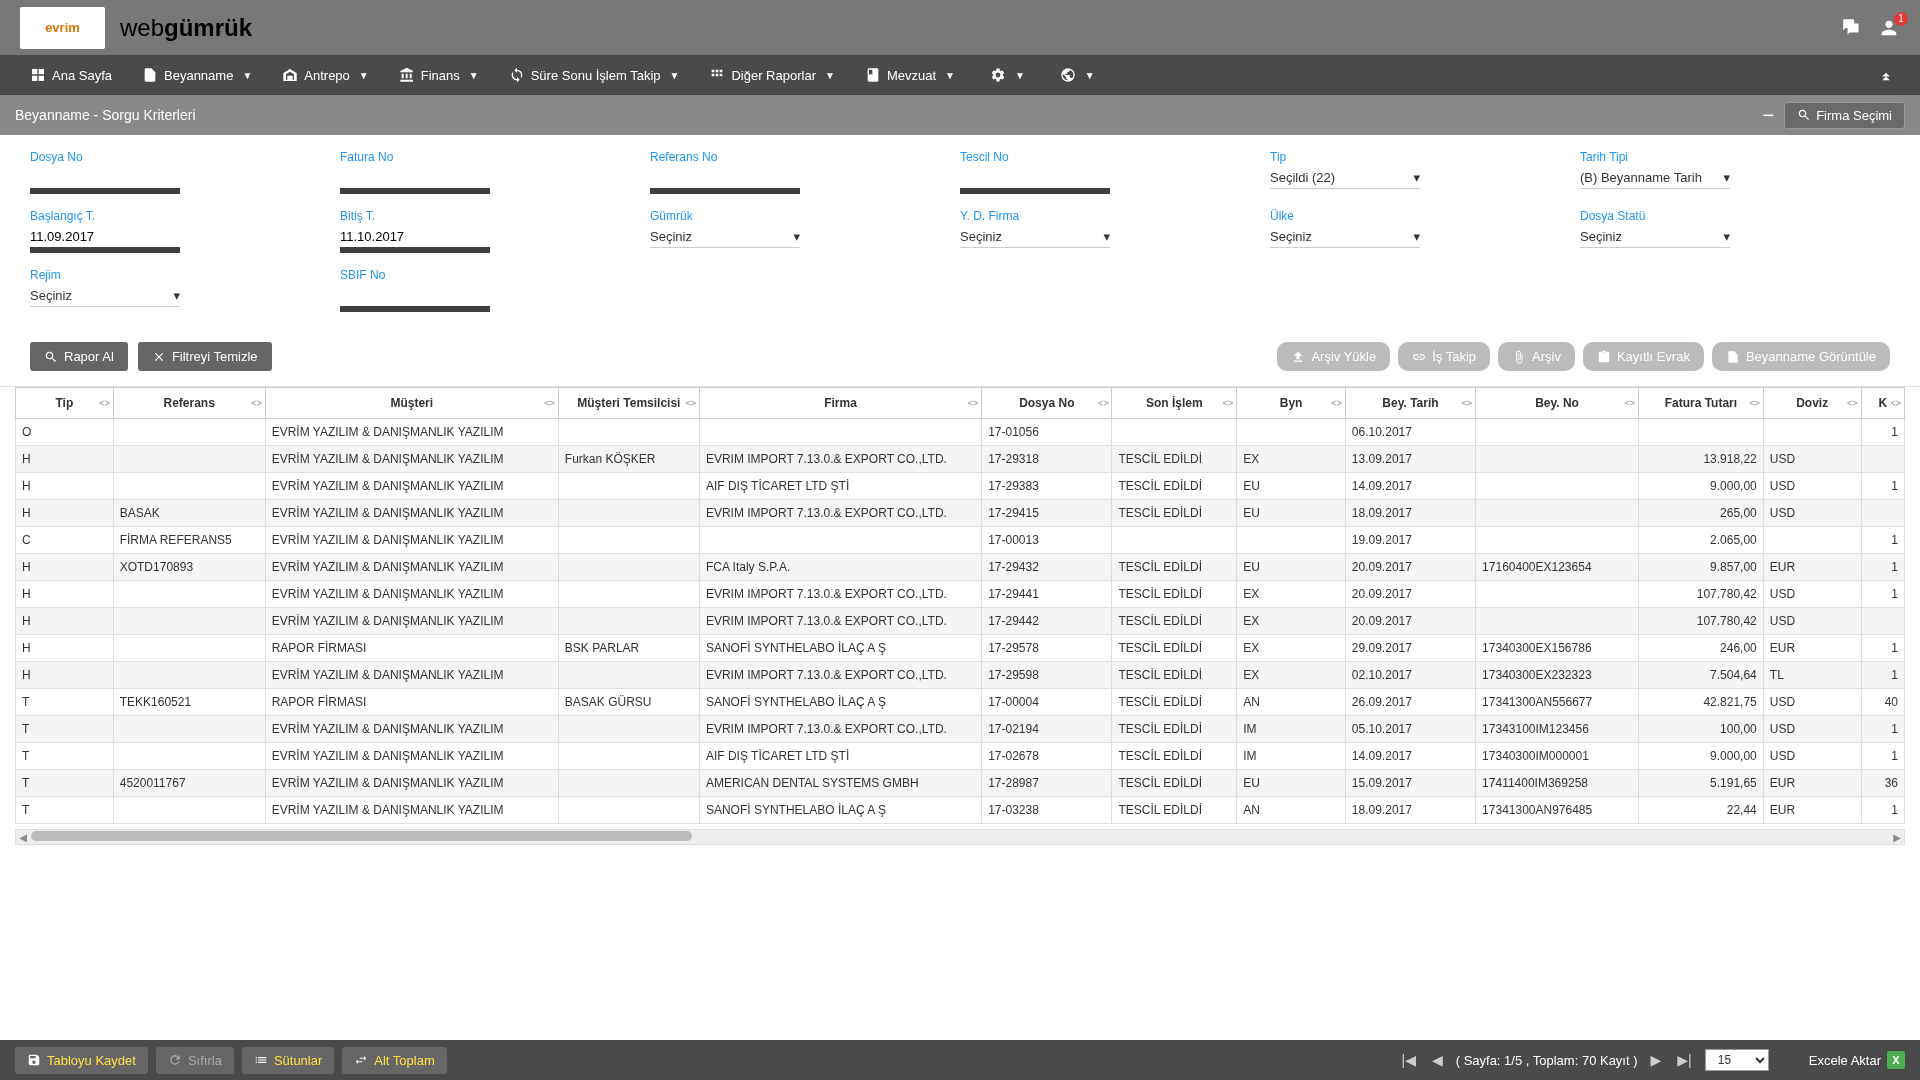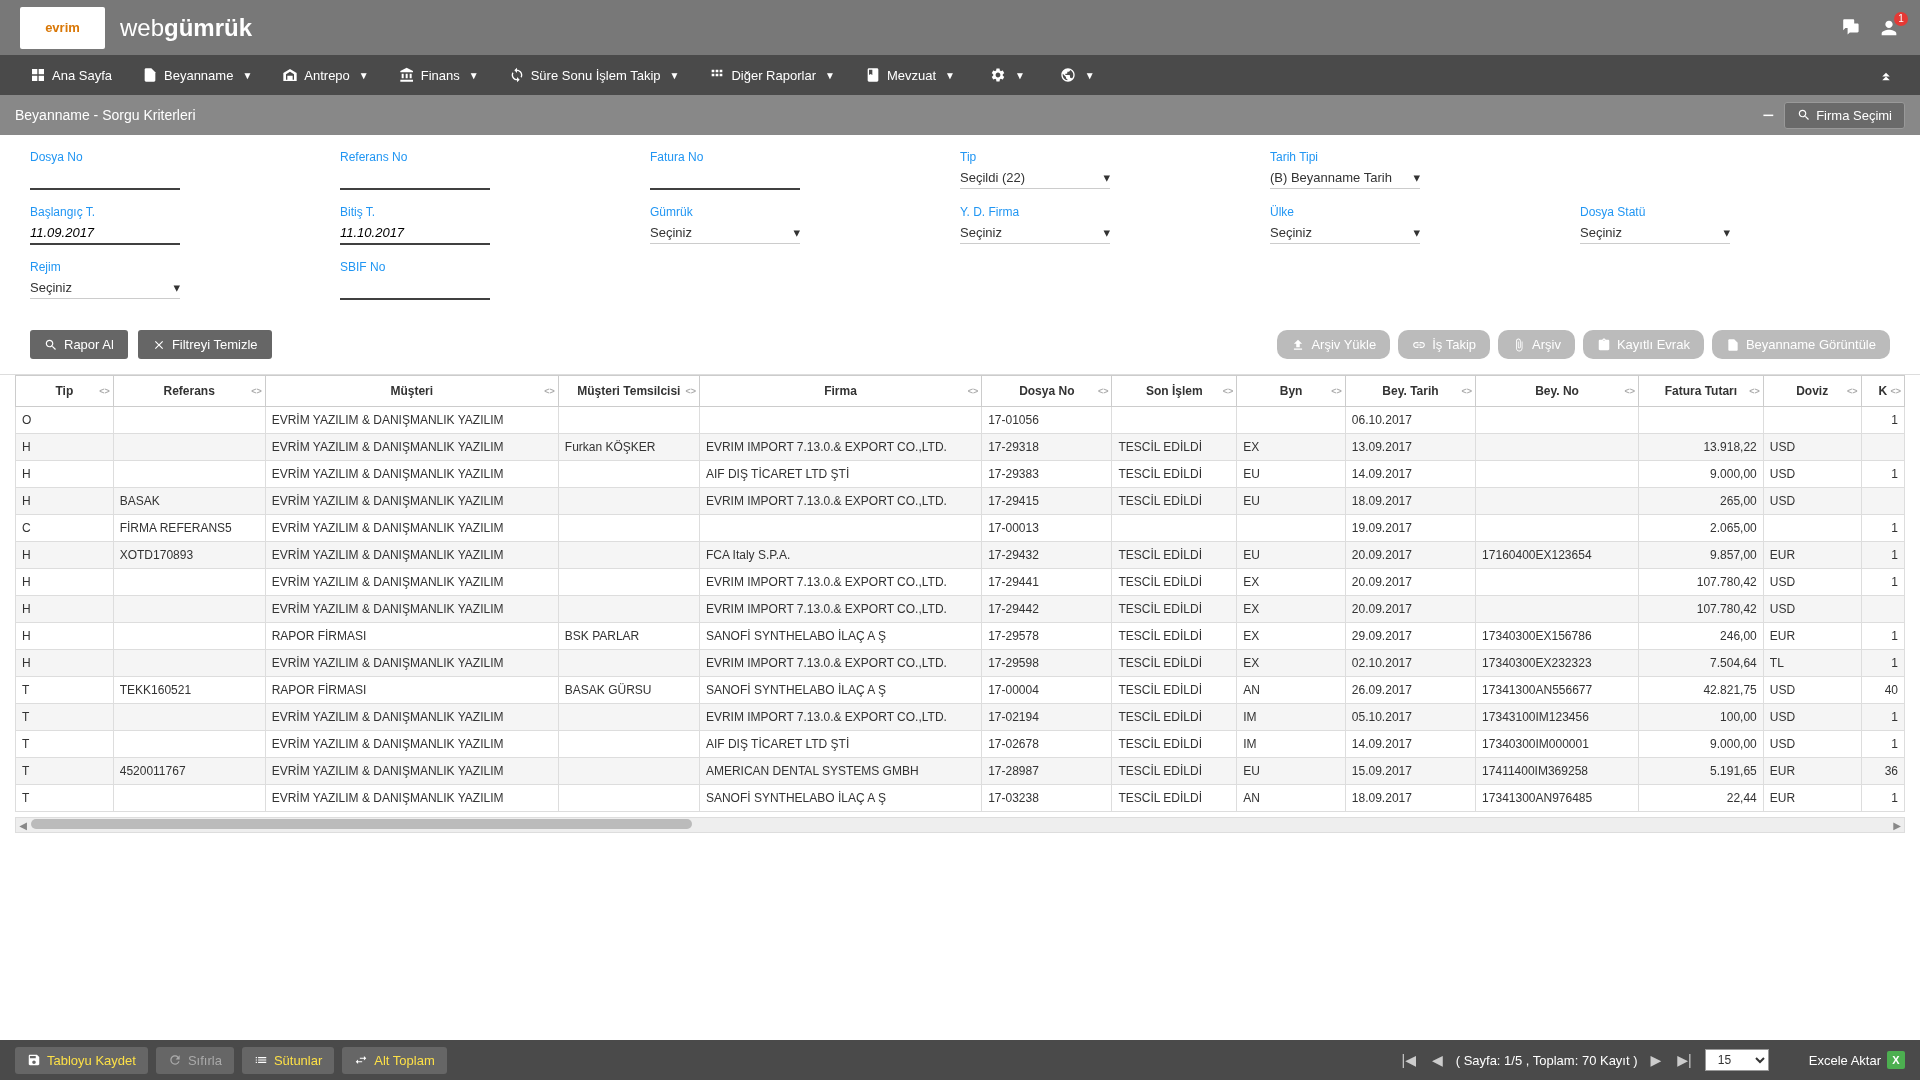--- a/index.html
+++ b/index.html
@@ -1,21 +1,21 @@
 <!DOCTYPE html>
 <html><head>
 <meta charset="utf-8">
 <style>
 * { margin: 0; padding: 0; box-sizing: border-box; font-family: Arial, sans-serif; }
 body { background: #fff; font-size: 13px; color: #333; width: 1920px; height: 1080px; overflow: hidden; }
 
 
 .header { background: #787878; height: 55px; display: flex; align-items: center; padding: 0 20px; }
 .logo-box { background: #fff; width: 85px; height: 42px; display: flex; align-items: center; justify-content: center; border-radius: 2px; }
-.brand { color: #ffffff; font-size: 24px; margin-left: 15px; font-weight: 300; }
+.brand { color: #000000; font-size: 24px; margin-left: 15px; font-weight: 300; }
 .brand b { font-weight: bold; }
 .header-right { margin-left: auto; display: flex; align-items: center; gap: 15px; }
 .header-icon { color: #fff; font-size: 20px; position: relative; cursor: pointer; }
 .badge { position: absolute; top: -5px; right: -8px; background: #e53935; color: #fff; font-size: 10px; border-radius: 50%; width: 14px; height: 14px; display: flex; align-items: center; justify-content: center; }
 
 
 .menubar { background: #4a4a4a; height: 40px; display: flex; align-items: center; padding: 0 15px; gap: 5px; position: relative; }
 .menu-item { color: #fff; font-size: 13px; padding: 0 15px; height: 32px; display: flex; align-items: center; cursor: pointer; gap: 6px; }
 .chevron-small { font-size: 10px; margin-left: 3px; }
 .menubar-right { margin-left: auto; display: flex; align-items: center; }
@@ -24,21 +24,21 @@
 
 .panel-header { background: #888; height: 40px; display: flex; align-items: center; padding: 18px 15px; color: #fff; font-size: 14px; }
 .panel-header-right { margin-left: auto; display: flex; align-items: center; gap: 10px; }
 .firma-btn { background: #6a6a6a; border: 1px solid #999; color: #fff; padding: 5px 12px; border-radius: 3px; cursor: pointer; display: flex; align-items: center; gap: 5px; font-size: 13px; }
 
 
 .criteria { padding: 15px 30px; display: flex; flex-wrap: wrap; gap: 0; }
 .criteria-row { display: flex; width: 100%; margin-bottom: 15px; }
 .field { width: 310px; padding-right: 30px; }
 .field-label { color: #2196F3; font-size: 12px; margin-bottom: 3px; display: block; }
-.field-input { border: none; border-bottom: 2px solid #404040; width: 150px; padding: 3px 0; font-size: 13px; background: transparent; font-style: italic; }
+.field-input { border: none; border-bottom: 6px solid #404040; width: 150px; padding: 3px 0; font-size: 13px; background: transparent; }
 .field-select { border: none; border-bottom: 1px solid #ccc; width: 150px; padding: 3px 0; font-size: 13px; background: transparent; cursor: pointer; display: flex; justify-content: space-between; }
 
 
 .actions { padding: 0 30px 15px; display: flex; gap: 10px; border-bottom: 1px solid #ddd; }
 .btn { padding: 7px 14px; border-radius: 3px; font-size: 13px; cursor: pointer; display: flex; align-items: center; gap: 6px; border: none; }
 .btn-dark { background: #666; color: #fff; }
 .btn-disabled { background: #bbb; color: #fff; cursor: default; border-radius: 10px; }
 .actions-right { margin-left: auto; display: flex; gap: 8px; }
 
 
@@ -175,22 +175,23 @@
           <path d="M15.5 14h-.79l-.28-.27C15.41 12.59 16 11.11 16 9.5 16 5.91 13.09 3 9.5 3S3 5.91 3 9.5 5.91 16 9.5 16c1.61 0 3.09-.59 4.23-1.57l.27.28v.79l5 4.99L20.49 19l-4.99-5zm-6 0C7.01 14 5 11.99 5 9.5S7.01 5 9.5 5 14 7.01 14 9.5 11.99 14 9.5 14z"></path>
         </svg>
       <span>Firma Seçimi</span>
     </button>
   </div>
 </div>
 
 <div class="criteria">
   <div class="criteria-row">
     <div class="field"><label class="field-label">Dosya No</label><input class="field-input" value="" style=""></div>
+    <div class="field"><label class="field-label">Fatura No</label><input class="field-input" value="" style=""></div>
     <div class="field"><label class="field-label">Referans No</label><input class="field-input" value="" style=""></div>
-    <div class="field"><label class="field-label">Fatura No</label><input class="field-input" value="" style=""></div>
+    <div class="field"><label class="field-label">Tescil No</label><input class="field-input" value="" style=""></div>
     <div class="field">
         <label class="field-label">Tip</label>
         <div class="field-select">
           <span>Seçildi (22)</span>
           <span>▾</span>
         </div>
       </div>
     <div class="field">
         <label class="field-label">Tarih Tipi</label>
         <div class="field-select">

